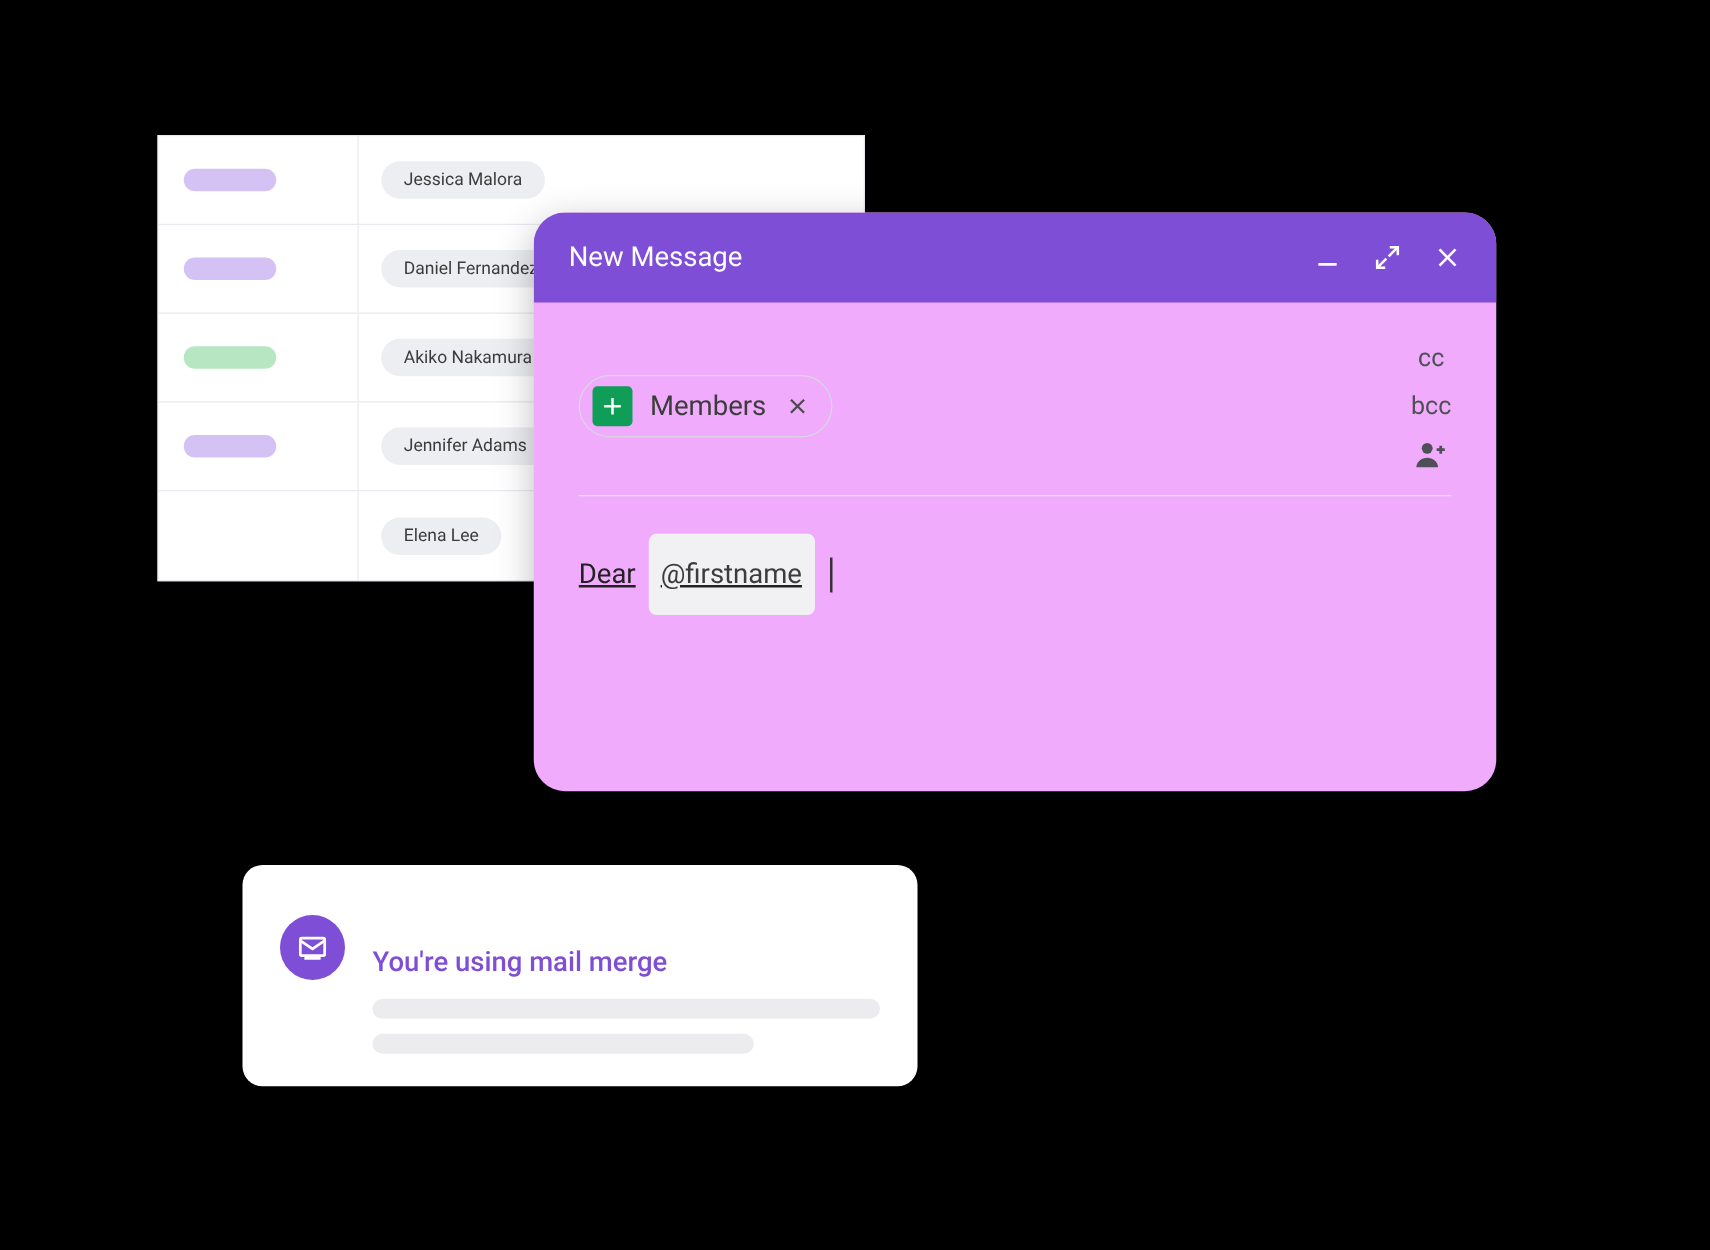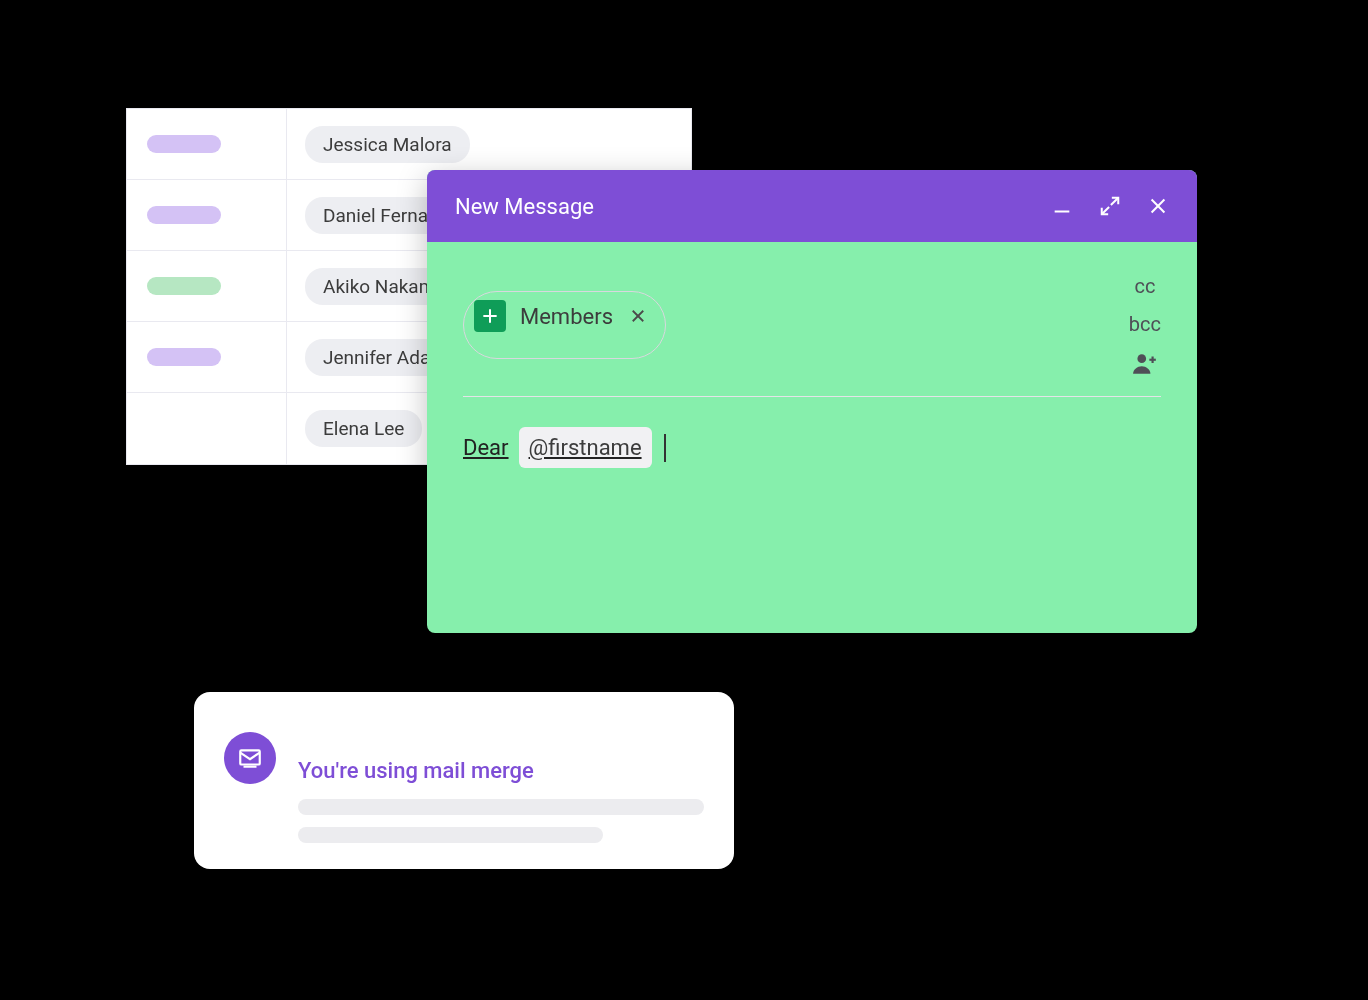--- a/index.html
+++ b/index.html
@@ -44,33 +44,33 @@
     width: 74px;
     height: 18px;
     border-radius: 10px;
   }
   .pill-purple { background: #d4c2f5; }
   .pill-green  { background: #b6e7c2; }
   .name-chip {
     background: #edeef2;
     border-radius: 18px;
     padding: 7px 18px;
-    font-size: 19px;
+    font-size: 14px;
     color: #3c3c3c;
     white-space: nowrap;
   }
 
   
   .compose {
     position: absolute;
     left: 427px;
     top: 170px;
     width: 770px;
-    background: #86efac;
-    border-radius: 8px;
+    background: #f0abfc;
+    border-radius: 25px;
     box-shadow: 0 8px 30px rgba(0,0,0,.25);
     overflow: hidden;
   }
   .compose-header {
     background: #7e4ed6;
     color: #fff;
     height: 72px;
     display: flex;
     align-items: center;
     padding: 0 28px;
@@ -104,21 +104,21 @@
     justify-content: space-between;
     padding: 10px 0 20px;
     border-bottom: 1px solid #e4e4e8;
   }
   .recipient-chip {
     display: flex;
     align-items: center;
     gap: 14px;
     border: 1px solid #d8d8de;
     border-radius: 999px;
-    padding: 8px 16px 26px 10px;
+    padding: 8px 16px 8px 10px;
     justify-content: space-between;
   }
   .sheets-icon {
     width: 32px;
     height: 32px;
     background: #0f9d58;
     border-radius: 4px;
     display: flex;
     align-items: center;
     justify-content: center;
@@ -170,21 +170,21 @@
     display: flex;
     align-items: center;
     gap: 10px;
     min-height: 200px;
     align-items: flex-start;
   }
   .body-inline { display: flex; align-items: center; gap: 10px; text-decoration: underline; }
   .merge-tag {
     background: #f1f1f3;
     border-radius: 6px;
-    padding: 8px 10px;
+    padding: 20px 10px;
     color: #3c3c3c;
   }
   .caret {
     width: 2px;
     height: 28px;
     background: #333;
     margin-left: 2px;
   }
 
   

